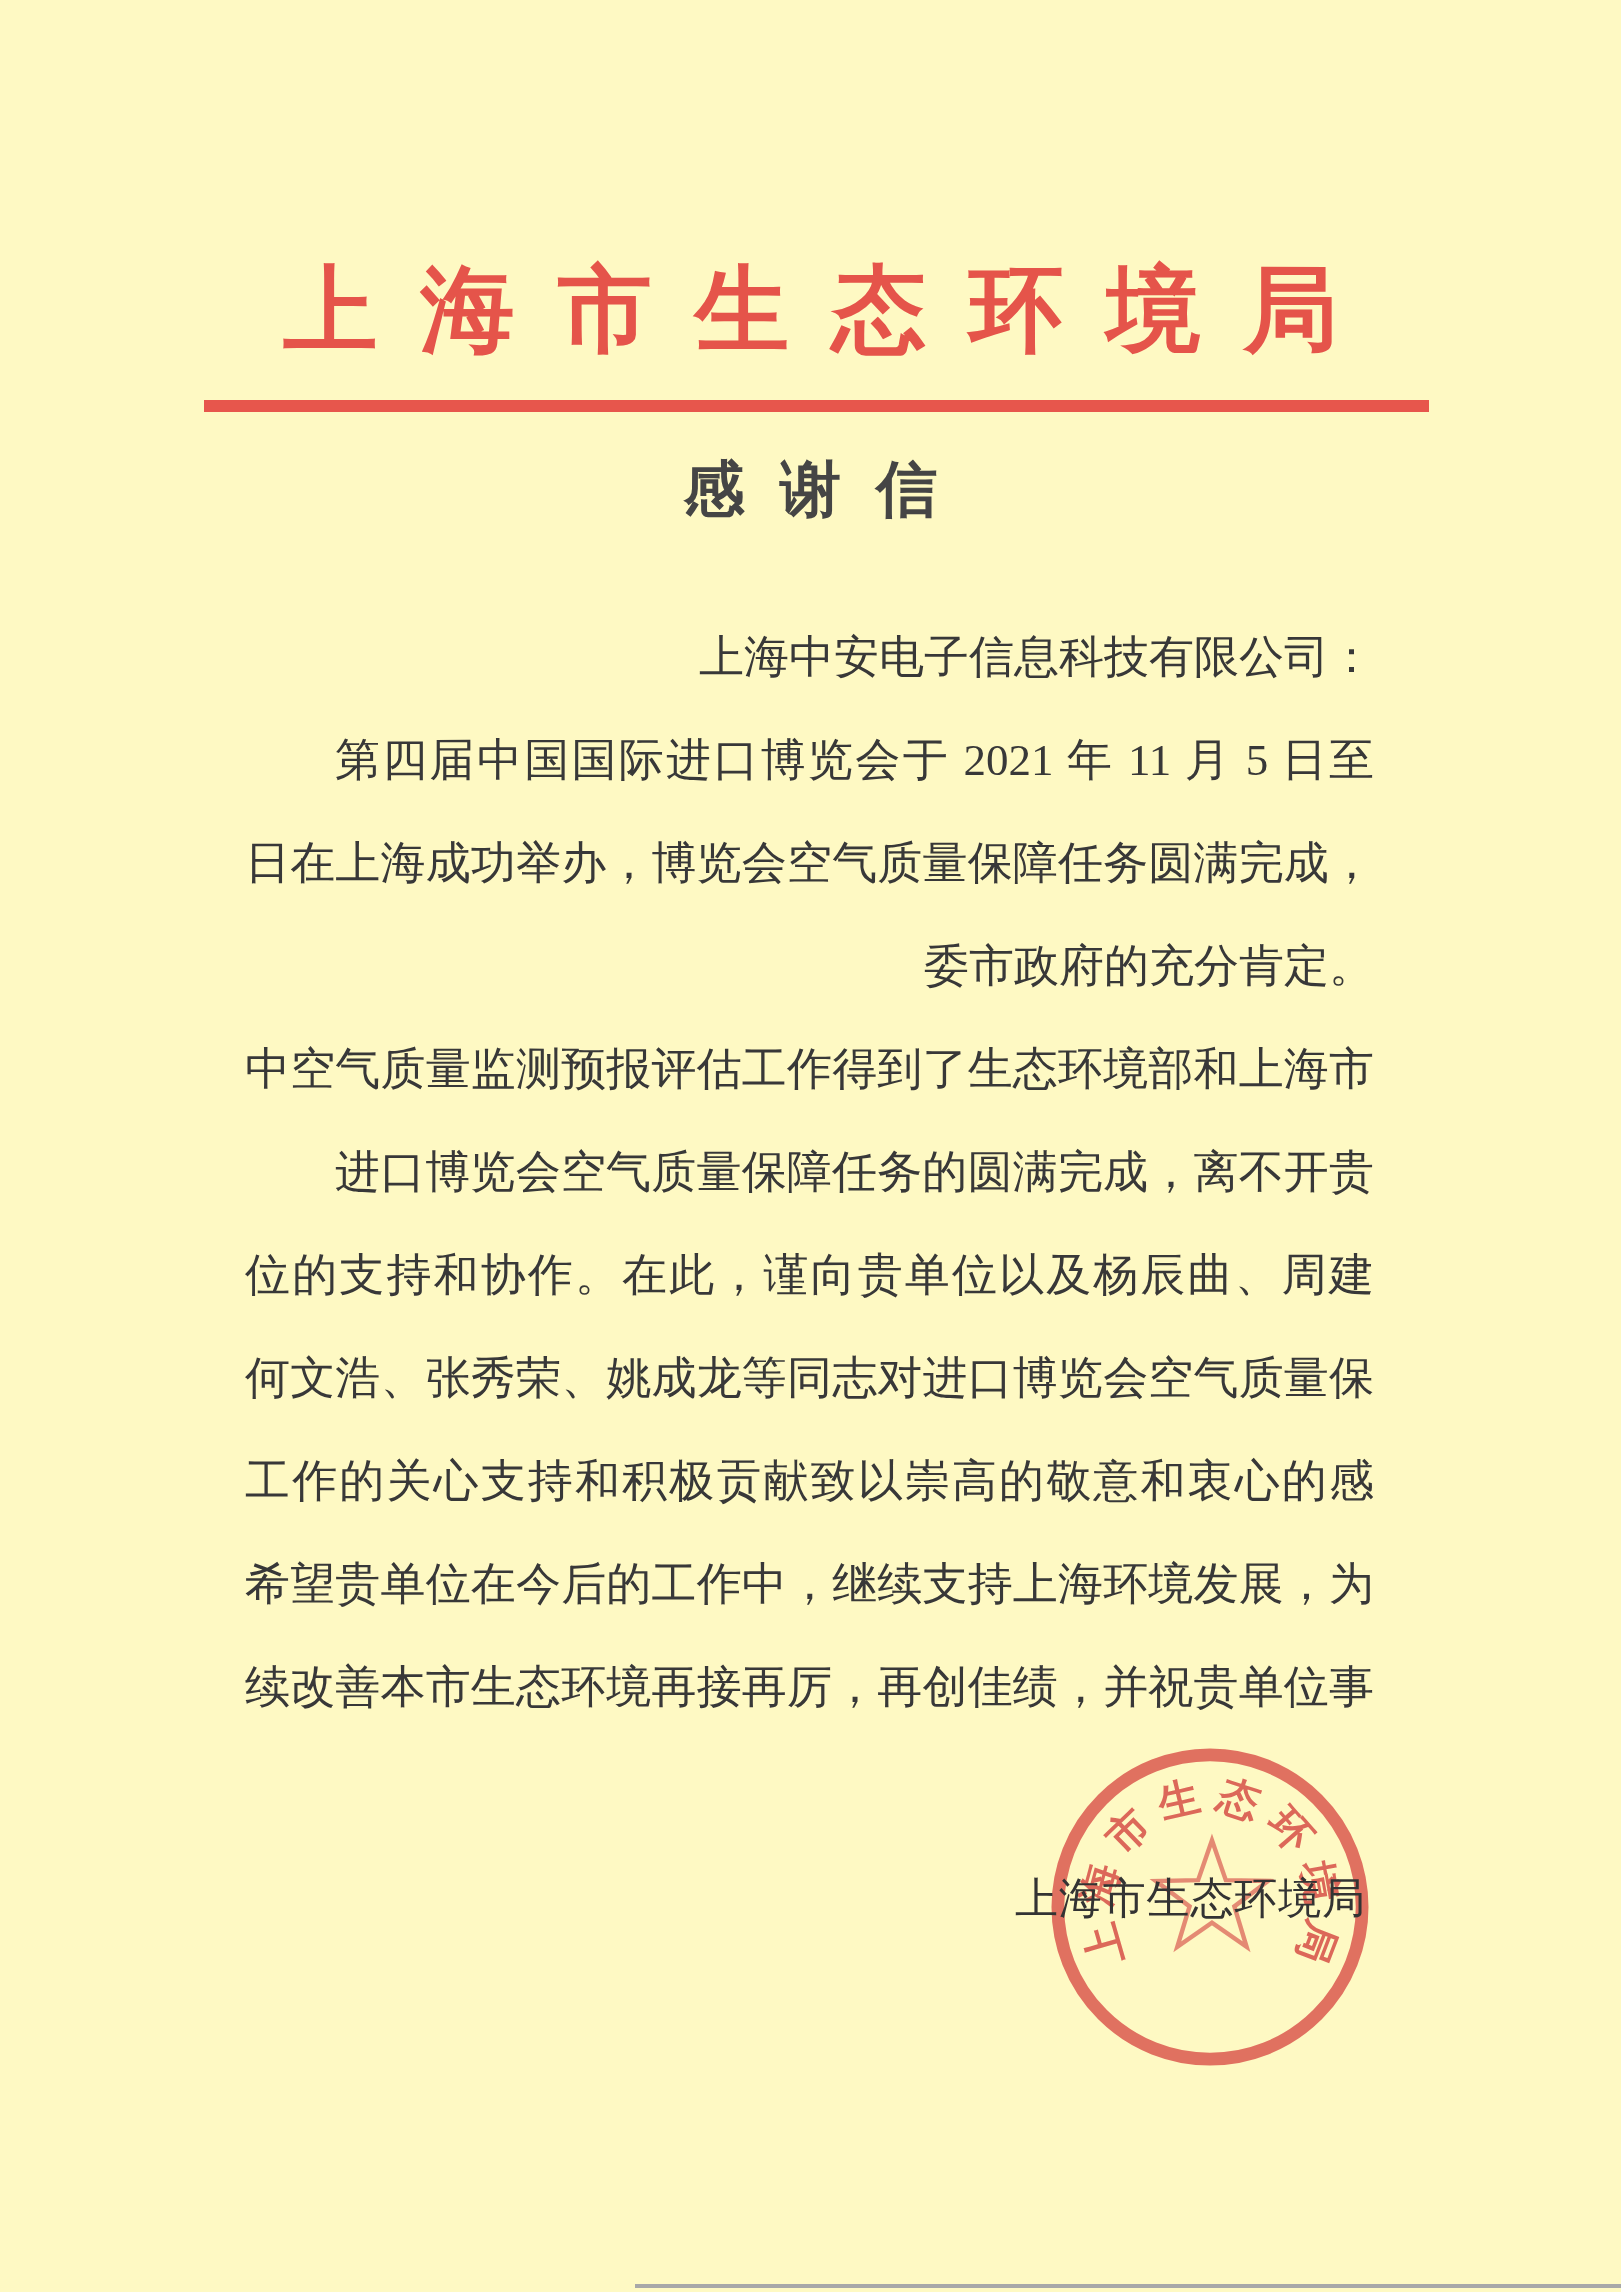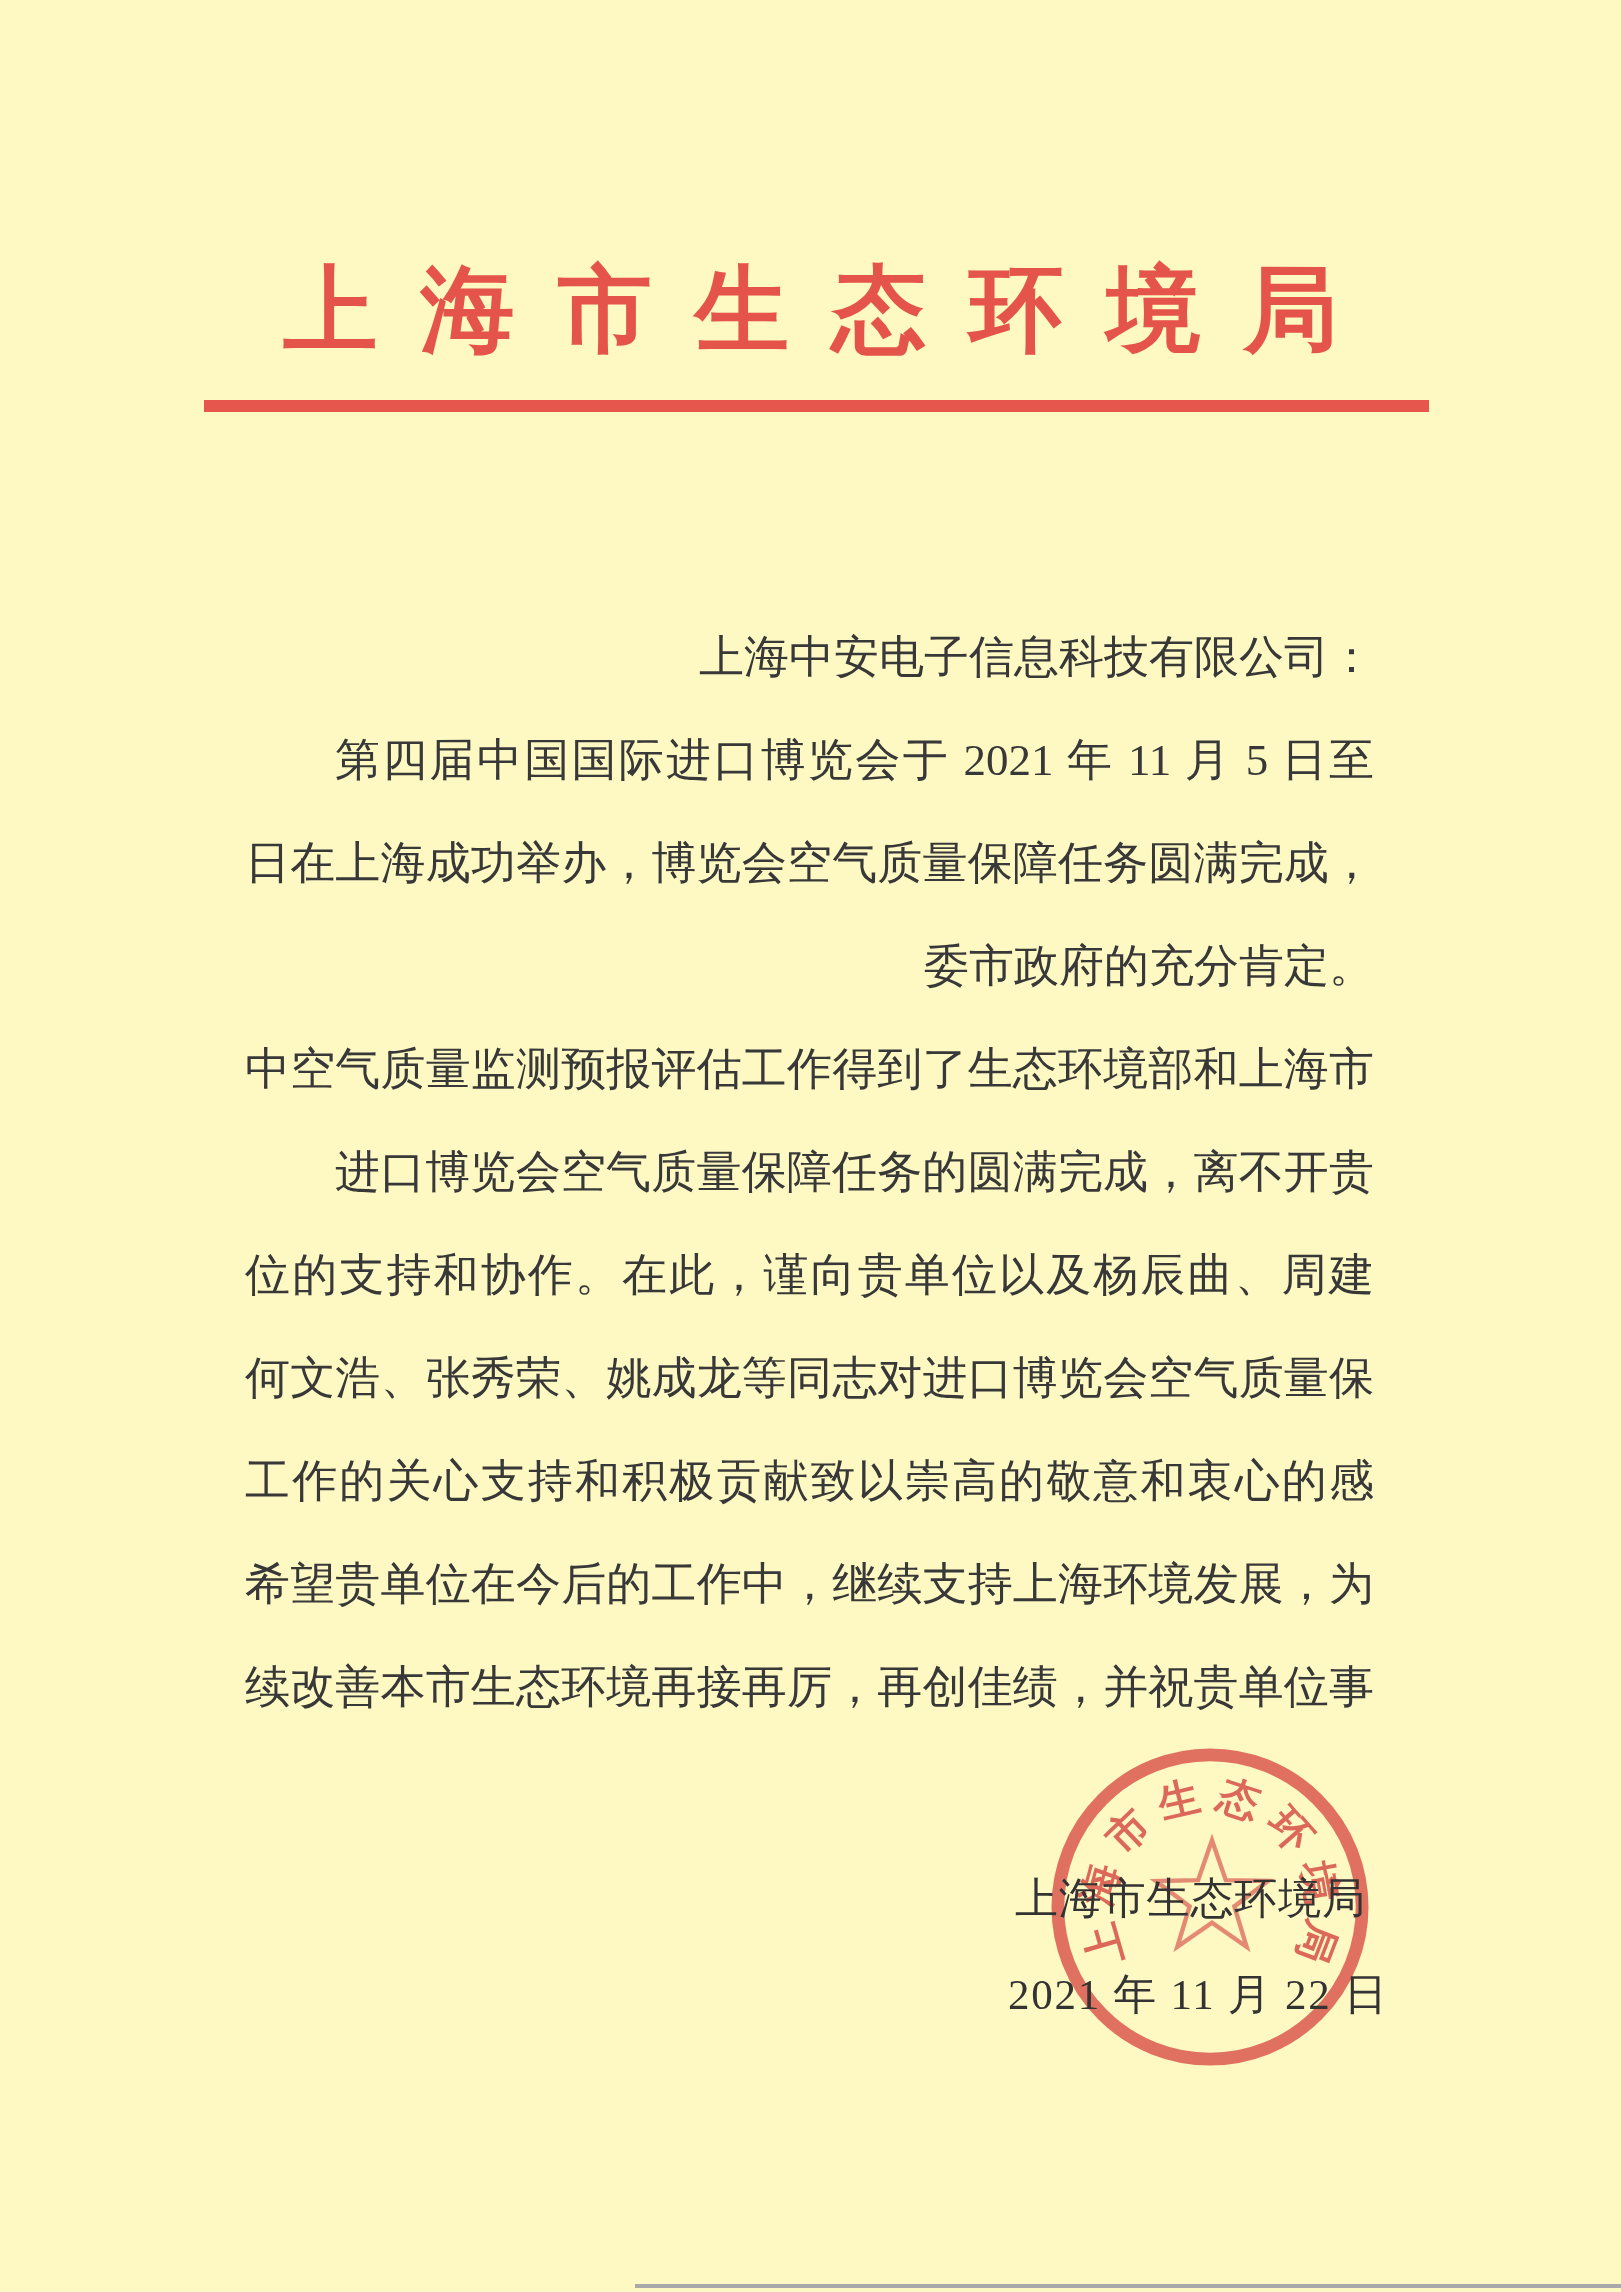--- a/index.html
+++ b/index.html
@@ -74,20 +74,21 @@
     background:#a8a8a8;
   }
 </style>
 </head>
 <body>
 
 <div class="page">
 
   <div class="org-title">上海市生态环境局</div>
   <div class="red-rule"></div>
+  <div class="letter-title">感谢信</div>
 
   <div class="body-block">
     <div class="bodyline">上海中安电子信息科技有限公司：</div>
     <div class="bodyline justify indent">第四届中国国际进口博览会于 2021 年 11 月 5 日至 10</div>
     <div class="bodyline justify">日在上海成功举办，博览会空气质量保障任务圆满完成，其</div>
     <div class="bodyline">委市政府的充分肯定。</div>
     <div class="bodyline justify">中空气质量监测预报评估工作得到了生态环境部和上海市</div>
     <div class="bodyline justify indent">进口博览会空气质量保障任务的圆满完成，离不开贵单</div>
     <div class="bodyline justify">位的支持和协作。在此，谨向贵单位以及杨辰曲、周建武、</div>
     <div class="bodyline justify">何文浩、张秀荣、姚成龙等同志对进口博览会空气质量保障</div>
@@ -101,18 +102,17 @@
       <path id="sealArc" d="M 80 221 A 100 100 0 1 1 244 221" fill="none"></path>
     </defs>
     <circle cx="162" cy="163" r="155" fill="none" stroke="#dd5f53" stroke-width="13"></circle>
     <polygon points="164,95 178.1,135.6 221.1,136.5 186.8,162.4 199.3,203.5 164,179 128.7,203.5 141.2,162.4 106.9,136.5 149.9,135.6" fill="none" stroke="#d95c52" stroke-width="4.5" opacity="0.8"></polygon>
     <text font-size="42" font-weight="bold" fill="#d8554b" letter-spacing="12" font-family="Liberation Serif, DejaVu Serif, serif">
       <textPath href="#sealArc" startOffset="6">上海市生态环境局</textPath>
     </text>
   </svg>
 
   <div class="sig-org">上海市生态环境局</div>
-  <div class="sig-date">2021 年 11 月 22 日</div>
 
   <div class="bottom-divider"></div>
 
 </div>
 
 
 </body></html>

